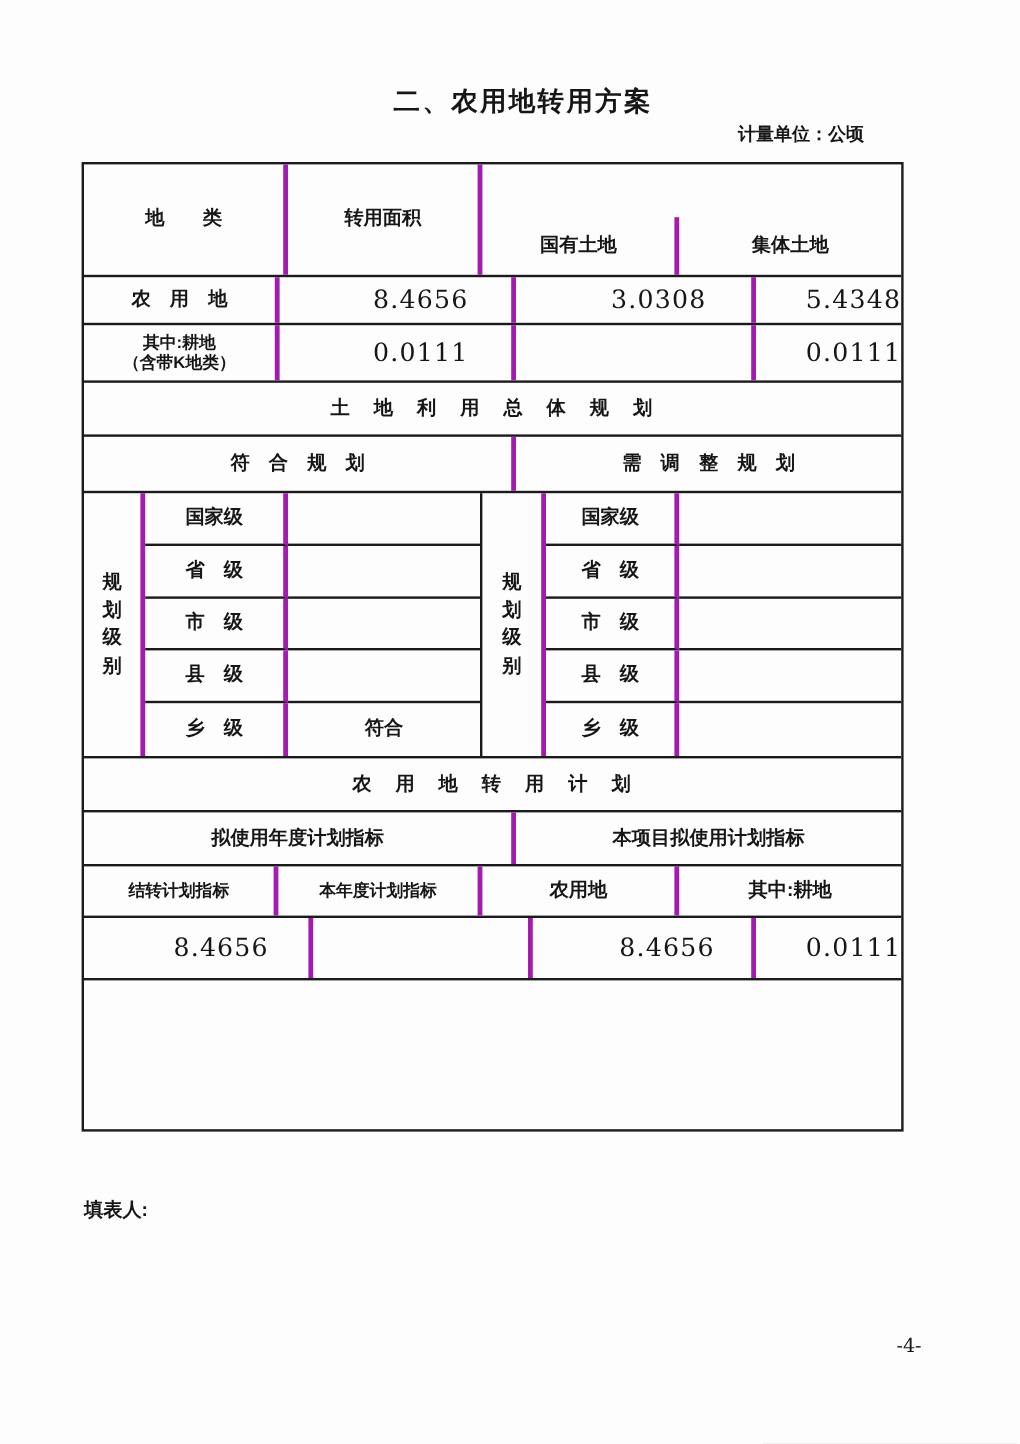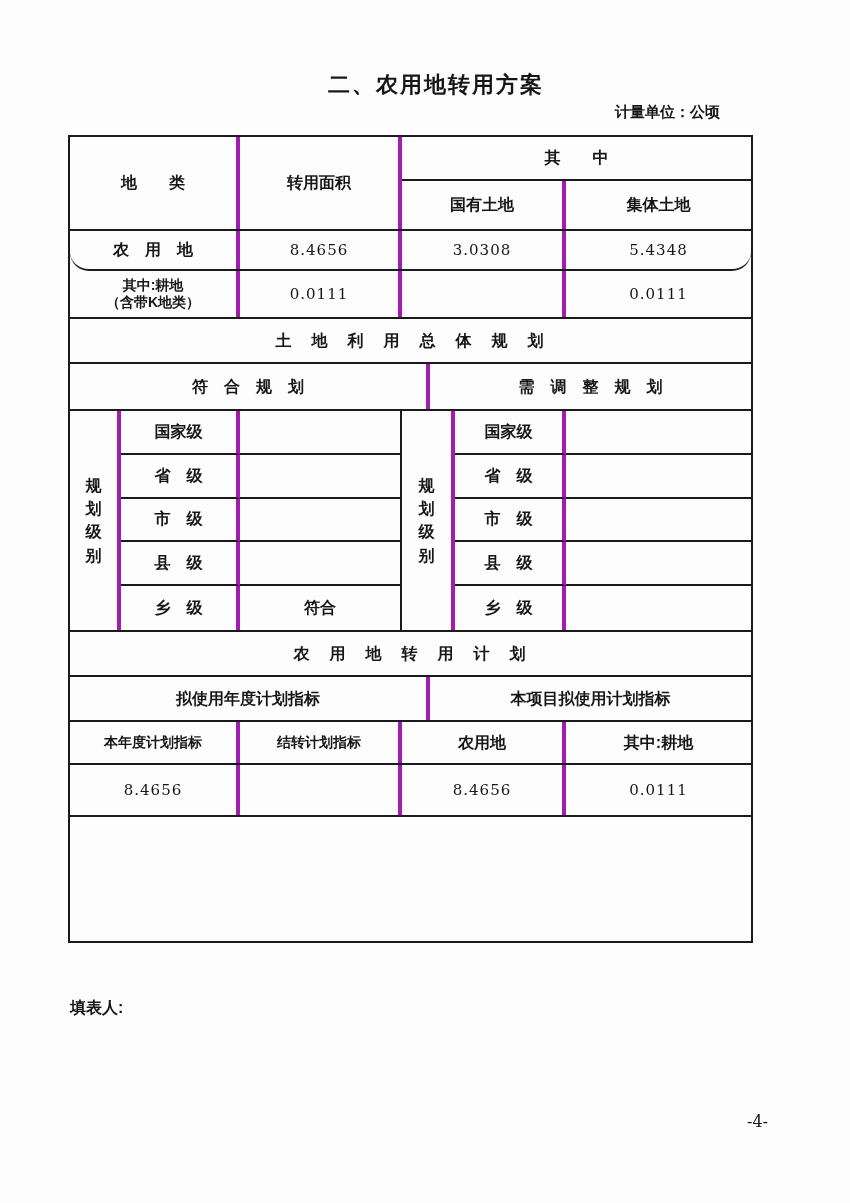--- a/index.html
+++ b/index.html
@@ -31,33 +31,33 @@
   .blk { display: flex; border-bottom: 2px solid #1b1b1b; flex: 0 0 auto; }
   .blk:last-child { border-bottom: none; flex: 1 1 auto; }
   .cell {
     display: flex; align-items: center; justify-content: center;
     text-align: center;
     font-size: 16px; font-weight: bold;
     line-height: 1.25;
   }
   .br { border-right: 4px solid #a21caf; }
   .bb { border-bottom: 2px solid #1b1b1b; }
-  .num { font-family: "DejaVu Serif", serif; font-weight: normal; font-size: 15px; letter-spacing: 1px; }
+  .num { font-family: "DejaVu Serif", serif; font-weight: normal; font-size: 21px; letter-spacing: 1px; margin-left: 42px; }
   .pre { white-space: pre-line; }
   .small { font-size: 14px; }
 
   
   .blk-hdr { height: 94px; display: grid; grid-template-columns: 170px 162px 164px 1fr; grid-template-rows: 44px 1fr; }
   .blk-hdr .land-type { grid-row: 1 / 3; grid-column: 1; }
   .blk-hdr .conv-area { grid-row: 1 / 3; grid-column: 2; }
   .blk-hdr .of-which  { grid-row: 1; grid-column: 3 / 5; }
   .blk-hdr .sub1 { grid-row: 2; grid-column: 3; }
   .blk-hdr .sub2 { grid-row: 2; grid-column: 4; }
 
-  .blk-r1 { height: 40px; border-radius: 19px; }
+  .blk-r1 { height: 40px; }
   .blk-r2 { height: 48px; }
   .c1 { width: 170px; } .c2 { width: 162px; } .c3 { width: 164px; } .c4 { flex: 1; }
 
   .blk-sec { height: 45px; }
   .blk-sec .cell { flex: 1; letter-spacing: 2px; }
   .blk-sub { height: 47px; }
   .half-l { width: 360px; } .half-r { flex: 1; }
 
   
   .blk-grid { height: 221px; }
@@ -86,21 +86,20 @@
 <div class="page">
 
   <div class="title">二、农用地转用方案</div>
   <div class="unit">计量单位：公顷</div>
 
   <div class="tbl">
 
     <div class="blk blk-hdr">
       <div class="cell br land-type">地　　类</div>
       <div class="cell br conv-area">转用面积</div>
-      <div class="cell bb of-which">其　　中</div>
       <div class="cell br sub1">国有土地</div>
       <div class="cell sub2">集体土地</div>
     </div>
 
     <div class="blk blk-r1">
       <div class="cell br c1">农　用　地</div>
       <div class="cell br c2 num">8.4656</div>
       <div class="cell br c3 num">3.0308</div>
       <div class="cell c4 num">5.4348</div>
     </div>
@@ -160,22 +159,22 @@
     <div class="blk blk-sec">
       <div class="cell">农　用　地　转　用　计　划</div>
     </div>
 
     <div class="blk blk-sub2">
       <div class="cell br half-l">拟使用年度计划指标</div>
       <div class="cell half-r">本项目拟使用计划指标</div>
     </div>
 
     <div class="blk blk-hdr3">
+      <div class="cell br c2 small">结转计划指标</div>
       <div class="cell br c1 small">本年度计划指标</div>
-      <div class="cell br c2 small">结转计划指标</div>
       <div class="cell br c3">农用地</div>
       <div class="cell c4">其中:耕地</div>
     </div>
 
     <div class="blk blk-val3">
       <div class="cell br c1 num">8.4656</div>
       <div class="cell br c2 num"></div>
       <div class="cell br c3 num">8.4656</div>
       <div class="cell c4 num">0.0111</div>
     </div>

